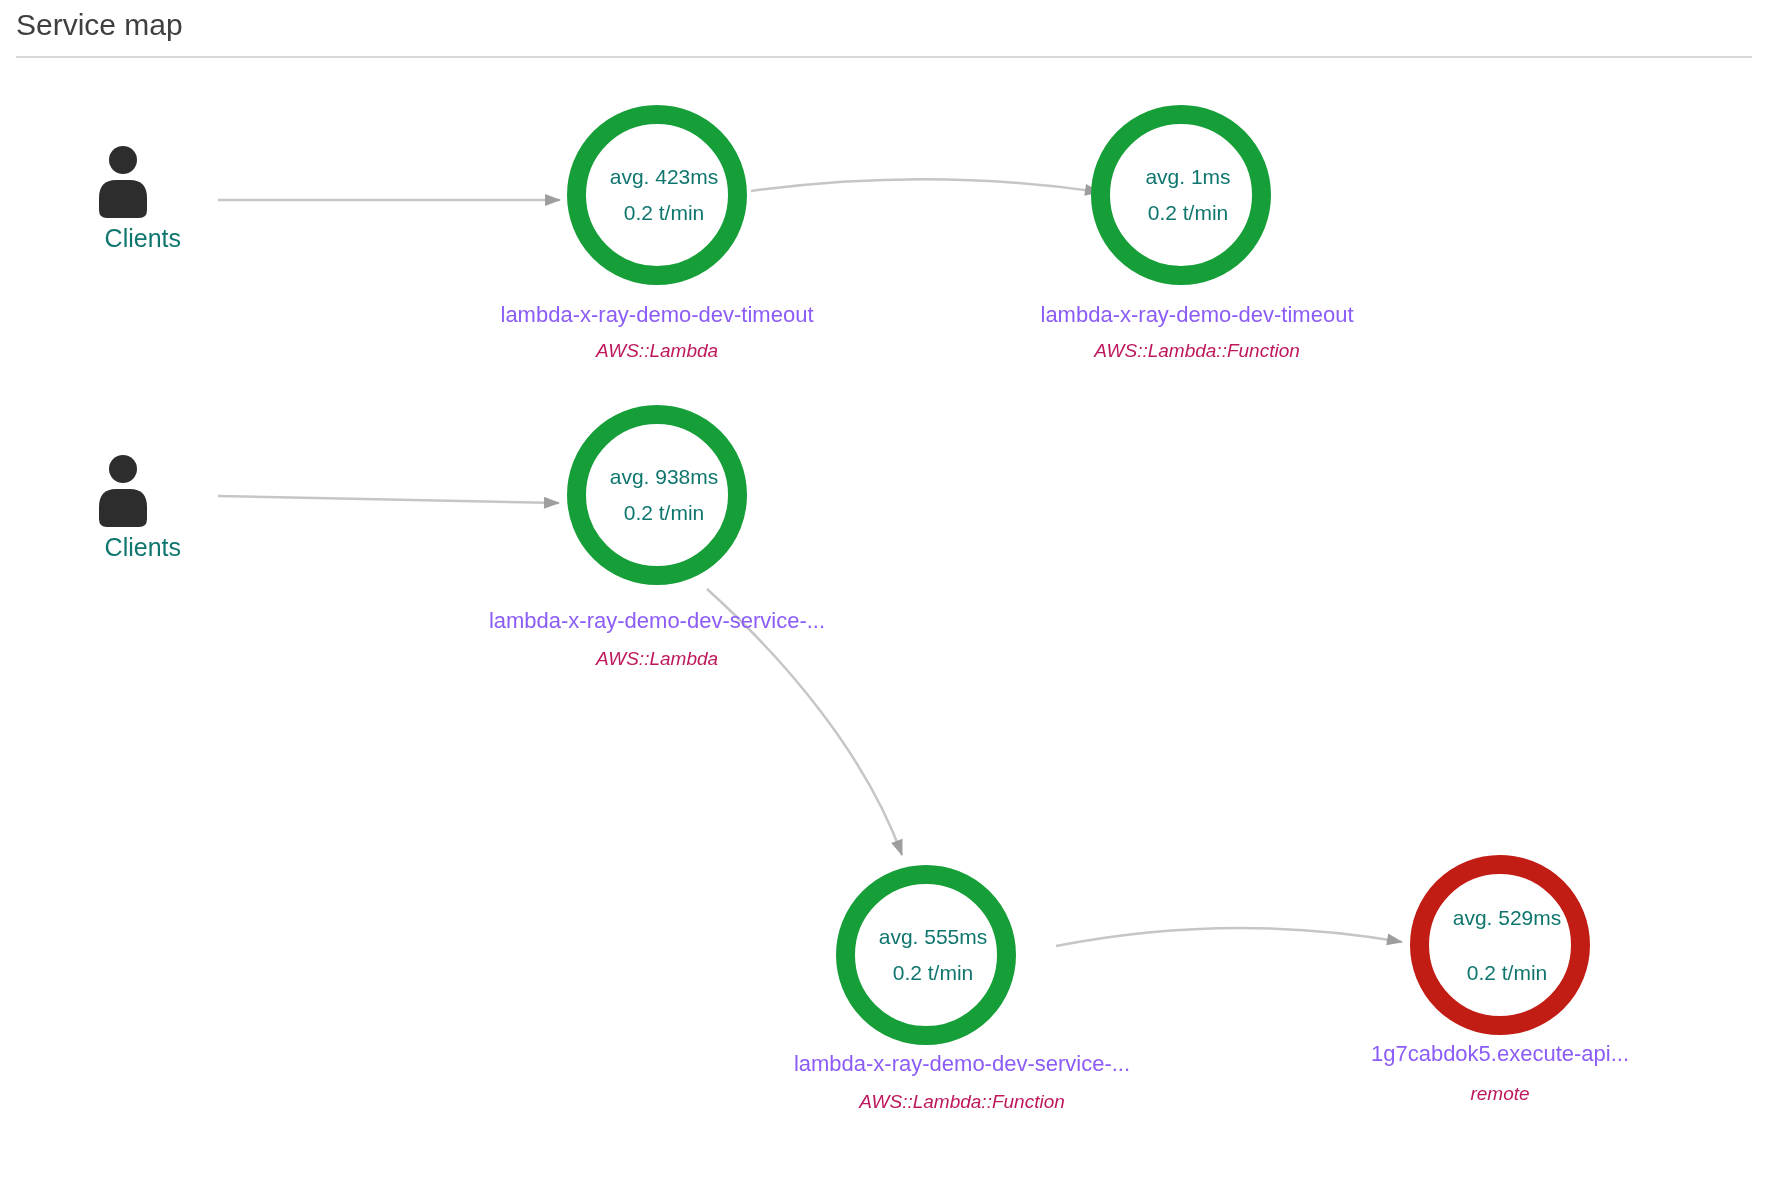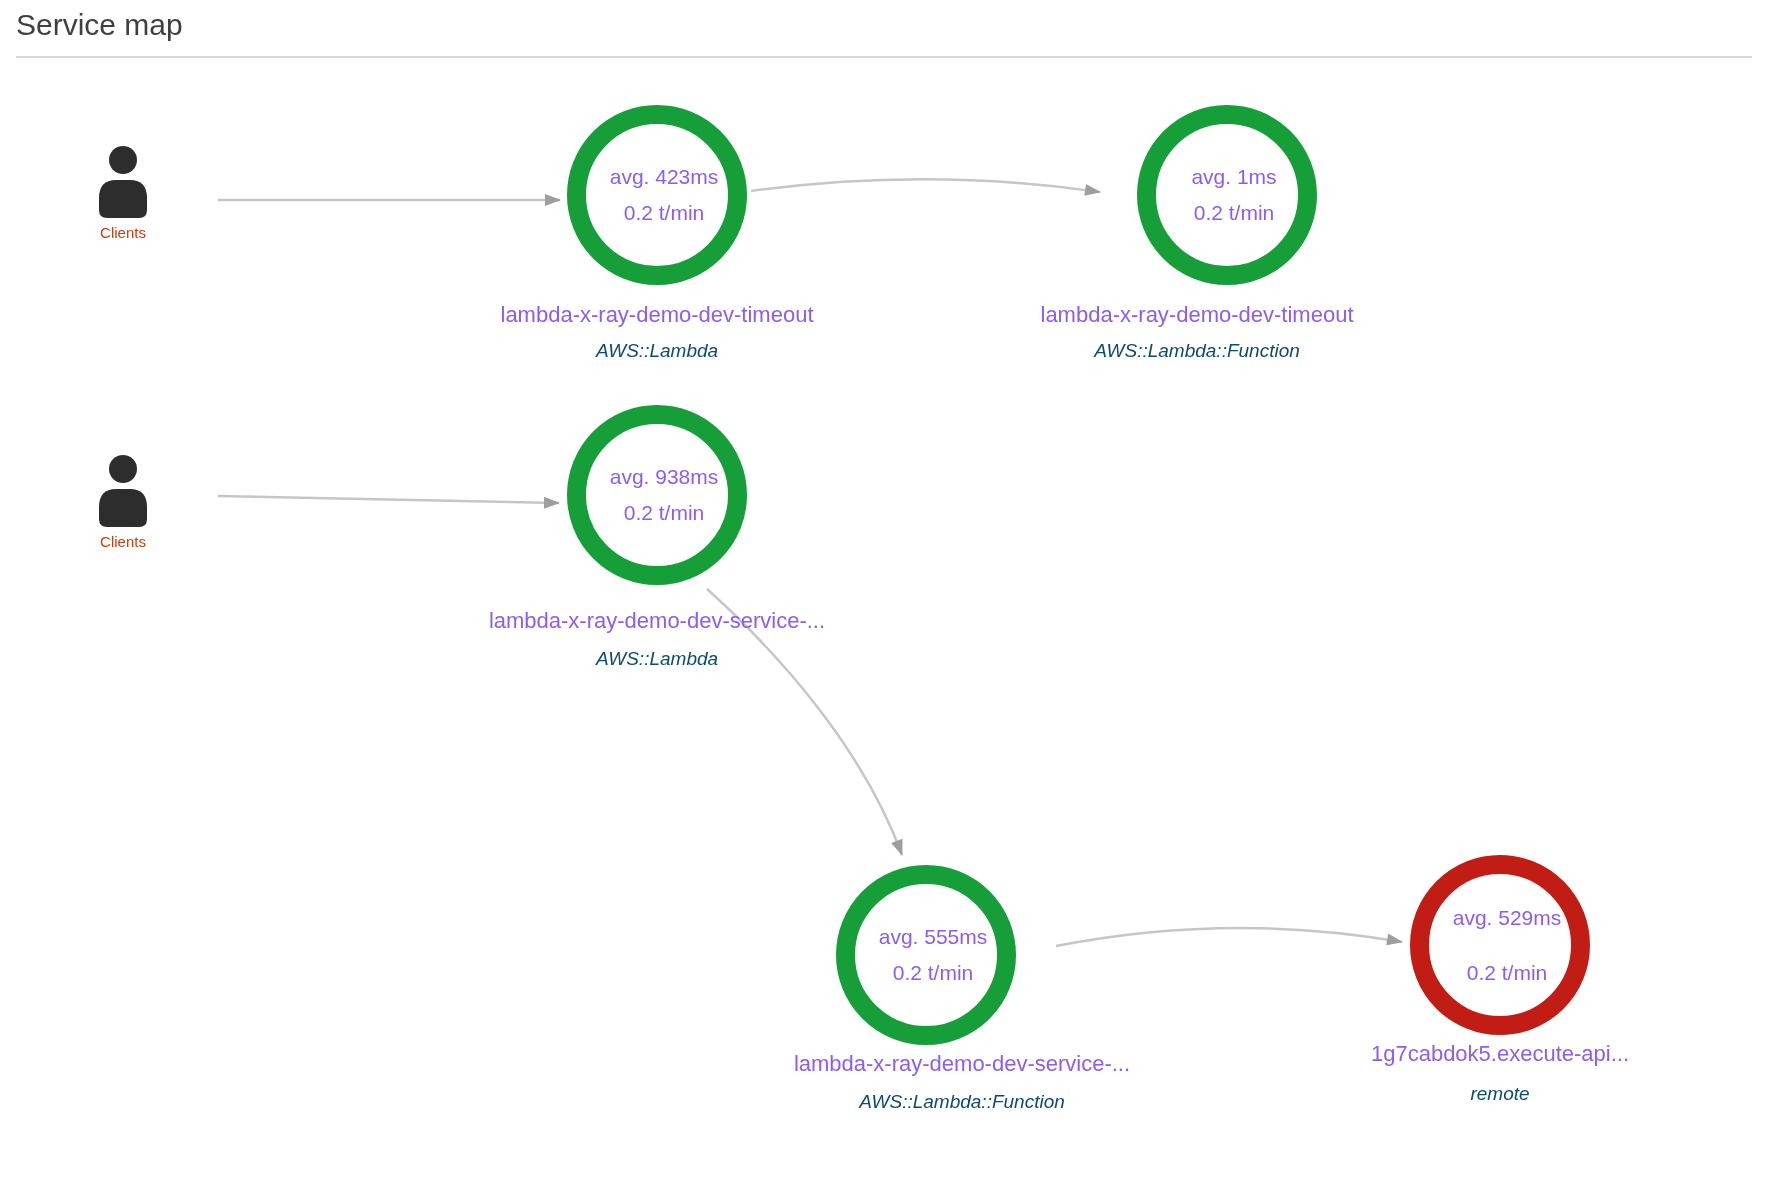--- a/index.html
+++ b/index.html
@@ -18,28 +18,28 @@
   .edge{stroke:var(--edge);stroke-width:2.5;fill:none;}
   .arrowhead{fill:var(--arrowhead);}
 
   .node-ring{
     position:absolute;width:180px;height:180px;border-radius:50%;
     border:19px solid var(--healthy);background:#fff;
     display:flex;flex-direction:column;align-items:center;justify-content:center;
     cursor:pointer;
   }
   .node-ring.error{border-color:var(--error);gap:19px;}
-  .node-ring .stat{font-size:21px;line-height:36px;color:#8b5cf6;white-space:nowrap;margin-left:14px;}
+  .node-ring .stat{font-size:21px;line-height:36px;color:#0f766e;white-space:nowrap;margin-left:14px;}
 
   .node-name{position:absolute;width:560px;text-align:center;font-size:22px;color:#8b5cf6;white-space:nowrap;}
-  .node-type{position:absolute;width:560px;text-align:center;font-size:19px;font-style:italic;color:#0c4a6e;white-space:nowrap;}
+  .node-type{position:absolute;width:560px;text-align:center;font-size:19px;font-style:italic;color:#be185d;white-space:nowrap;}
 
   .client-icon{position:absolute;width:56px;height:72px;cursor:pointer;}
   .client-icon .person{fill:var(--icon);}
-  .client-label{position:absolute;width:116px;text-align:center;font-size:15px;color:#c2410c;}
+  .client-label{position:absolute;width:116px;text-align:right;font-size:25px;color:#0f766e;}
 </style>
 </head>
 <body>
 
 <div class="stage">
 
   <div class="page-title">Service map</div>
   <div class="divider"></div>
 
   <svg class="edges" width="1768" height="1180" viewBox="0 0 1768 1180">
@@ -67,21 +67,21 @@
   </svg>
   <div class="client-label" style="left:65px;top:533px">Clients</div>
 
   <div class="node-ring" style="left:567px;top:105px">
     <span class="stat">avg. 423ms</span>
     <span class="stat">0.2 t/min</span>
   </div>
   <div class="node-name" style="left:377px;top:302px">lambda-x-ray-demo-dev-timeout</div>
   <div class="node-type" style="left:377px;top:340px">AWS::Lambda</div>
 
-  <div class="node-ring" style="left:1137px;top:105px">
+  <div class="node-ring" style="left:1091px;top:105px">
     <span class="stat">avg. 1ms</span>
     <span class="stat">0.2 t/min</span>
   </div>
   <div class="node-name" style="left:917px;top:302px">lambda-x-ray-demo-dev-timeout</div>
   <div class="node-type" style="left:917px;top:340px">AWS::Lambda::Function</div>
 
   <div class="node-ring" style="left:567px;top:405px">
     <span class="stat">avg. 938ms</span>
     <span class="stat">0.2 t/min</span>
   </div>

